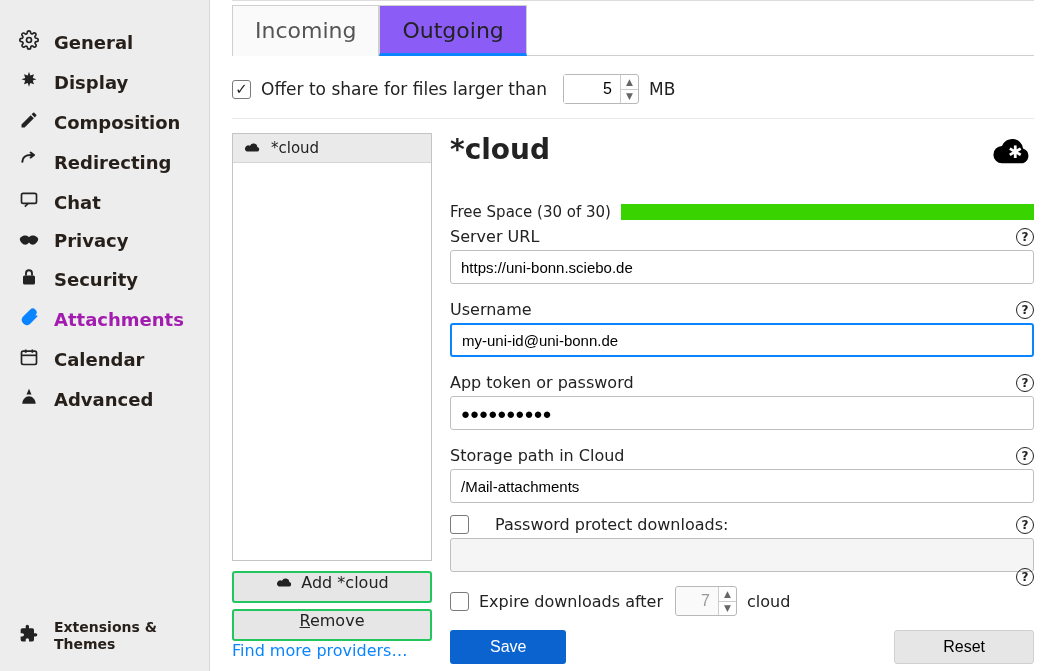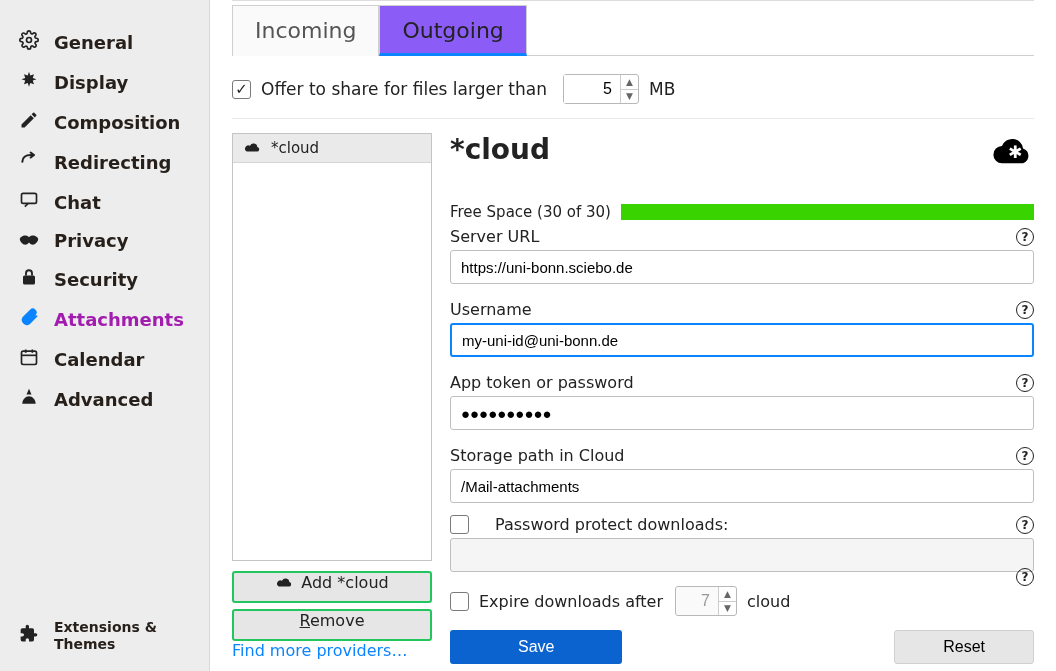--- a/index.html
+++ b/index.html
@@ -153,21 +153,21 @@
 
 .inline-check-row { display:flex; align-items:center; gap:26px; position:relative; }
 .inline-check-row .help { margin-left:auto; }
 .expire-row { display:flex; align-items:center; gap:10px; margin-top: 4px; position:relative; }
 .expire-row .spinbox { margin-left: 2px; }
 .expire-row .spinbox input { width: 42px; color:#999; }
 .expire-row .help { position:absolute; right:0; top:-18px; }
 .btn-row { display:flex; justify-content: space-between; margin-top: 14px; }
 .btn-primary {
   background: #0b63d0; color:#fff; border:none; border-radius:3px;
-  height:34px; padding: 0 68px; font-size:16px; cursor:pointer;
+  height:34px; padding: 0 40px; font-size:16px; cursor:pointer;
 }
 .btn-reset {
   background: #e6e6e6; border:1px solid #d0d0d0; border-radius:3px;
   height:34px; padding: 0 48px; font-size:16px; cursor:pointer;
 }
 .underline-letter { text-decoration: underline; }
 </style>
 </head>
 <body>
 

